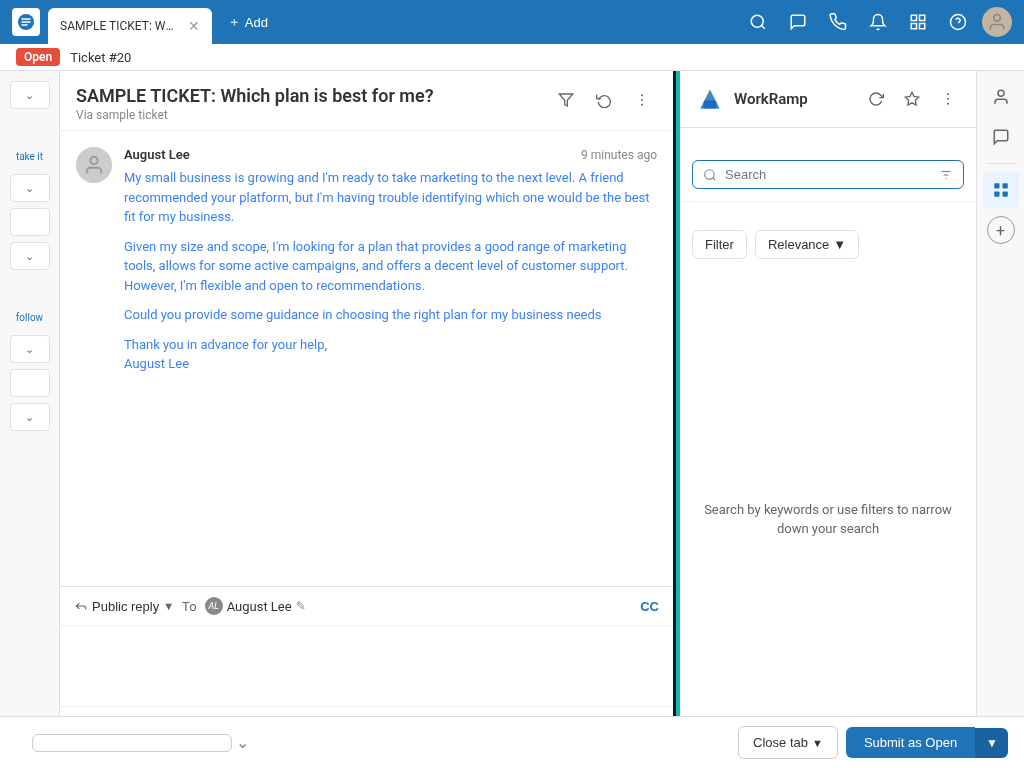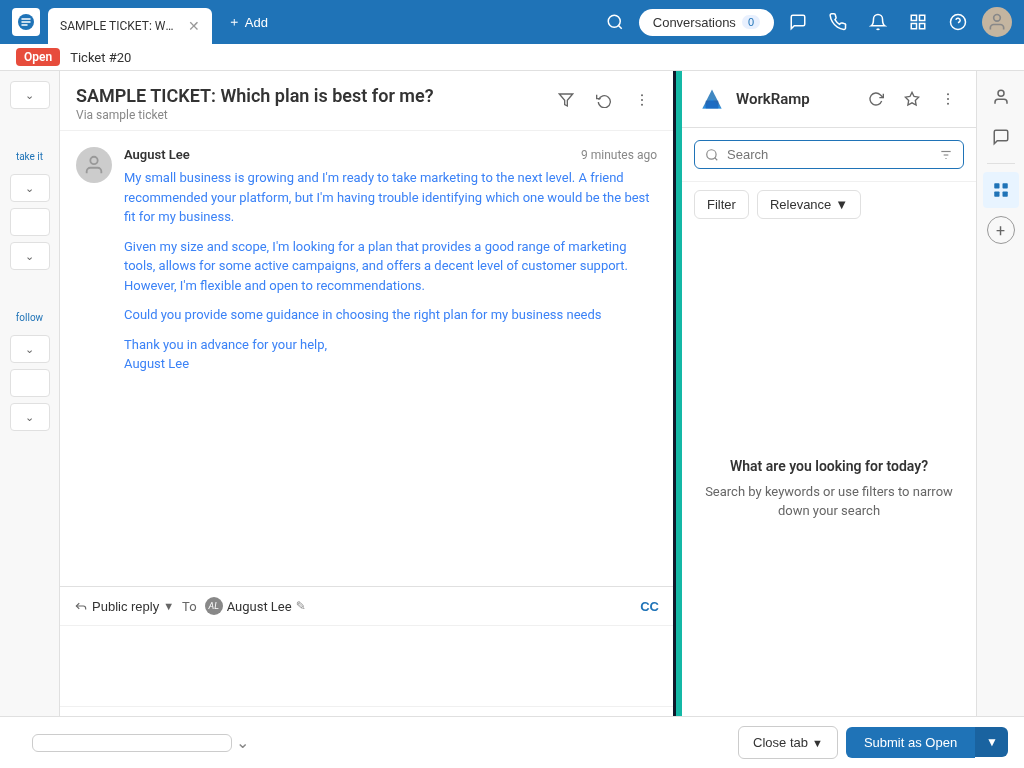--- a/index.html
+++ b/index.html
@@ -86,21 +86,21 @@
     .user-dot { width: 18px; height: 18px; background: #888; border-radius: 50%; font-size: 9px; color: #fff; display: flex; align-items: center; justify-content: center; font-style: italic; }
     .reply-to-name { font-size: 13px; color: #333; }
     .edit-icon { color: #888; font-size: 12px; cursor: pointer; }
     .cc-btn { margin-left: auto; font-size: 13px; color: #1f73b7; font-weight: 600; cursor: pointer; background: none; border: none; }
     .reply-editor { min-height: 80px; padding: 10px 14px; font-size: 13px; color: #333; }
     .reply-toolbar { display: flex; align-items: center; gap: 4px; padding: 8px 14px; border-top: 1px solid #f0f0f0; }
     .editor-tool { background: none; border: none; cursor: pointer; color: #666; width: 30px; height: 28px; display: flex; align-items: center; justify-content: center; border-radius: 4px; font-size: 15px; }
 
     
     .right-panel {
-      width: 300px; background: #fff; border-left: 6px solid #14b8a6; display: flex; flex-direction: column;
+      width: 300px; background: #fff; border-left: 4px solid #14b8a6; display: flex; flex-direction: column; gap: 20px;
     }
     .right-panel-header {
       display: flex; align-items: center; padding: 12px 14px; border-bottom: 1px solid #e0e0e0; gap: 8px;
     }
     .workreamp-logo {
       width: 32px; height: 32px; display: flex; align-items: center; justify-content: center;
     }
     .workreamp-title { font-size: 15px; font-weight: 600; color: #333; flex: 1; }
     .panel-action-btn { background: none; border: none; cursor: pointer; color: #666; font-size: 16px; width: 28px; height: 28px; display: flex; align-items: center; justify-content: center; border-radius: 4px; }
     .search-bar-container { padding: 12px; border-bottom: 1px solid #f0f0f0; }
@@ -127,21 +127,21 @@
     .rail-add { width: 28px; height: 28px; border: 1.5px solid #999; border-radius: 50%; display: flex; align-items: center; justify-content: center; cursor: pointer; color: #666; font-size: 16px; margin-top: 4px; }
 
     
     .bottom-bar {
       position: fixed; bottom: 0; left: 0; right: 0; height: 52px; background: #fff; border-top: 1px solid #e0e0e0; display: flex; align-items: center; justify-content: flex-end; gap: 8px; padding: 0 16px;
     }
     .close-tab-btn {
       display: flex; align-items: center; gap: 4px; border: 1px solid #ccc; border-radius: 6px; padding: 8px 14px; font-size: 13px; background: #fff; cursor: pointer; color: #333;
     }
     .close-tab-arrow { font-size: 11px; }
-    .submit-btn-group { display: flex; align-items: flex-start; }
+    .submit-btn-group { display: flex; align-items: flex-end; }
     .submit-btn {
       background: #1f73b7; color: #fff; border: none; border-radius: 6px 0 0 6px; padding: 8px 18px; font-size: 13px; font-weight: 500; cursor: pointer;
     }
     .submit-btn-arrow {
       background: #1a63a0; color: #fff; border: none; border-radius: 0 6px 6px 0; padding: 8px 10px; font-size: 12px; cursor: pointer; border-left: 1px solid #1a63a0;
     }
   </style>
 </head>
 <body>
 
@@ -166,24 +166,20 @@
   <div class="nav-spacer"></div>
 
   <div class="nav-icons">
     <button class="nav-icon-btn">
       <svg width="18" height="18" viewBox="0 0 24 24" fill="none" stroke="white" stroke-width="2">
           <circle cx="11" cy="11" r="8"></circle>
           <path d="m21 21-4.35-4.35"></path>
         </svg>
     </button>
 
-    <button class="conversations-btn">
-      <span>Conversations</span>
-      <span class="conv-badge">0</span>
-    </button>
 
     <button class="nav-icon-btn">
       <svg width="18" height="18" viewBox="0 0 24 24" fill="none" stroke="white" stroke-width="2">
           <path d="M21 15a2 2 0 0 1-2 2H7l-4 4V5a2 2 0 0 1 2-2h14a2 2 0 0 1 2 2z"></path>
         </svg>
     </button>
 
     <button class="nav-icon-btn">
       <svg width="18" height="18" viewBox="0 0 24 24" fill="none" stroke="white" stroke-width="2">
           <path d="M22 16.92v3a2 2 0 0 1-2.18 2 19.79 19.79 0 0 1-8.63-3.07A19.5 19.5 0 0 1 4.69 12 19.79 19.79 0 0 1 1.61 3.4 2 2 0 0 1 3.59 1h3a2 2 0 0 1 2 1.72c.127.96.361 1.903.7 2.81a2 2 0 0 1-.45 2.11L7.91 8.96a16 16 0 0 0 6.13 6.13l1.27-1.27a2 2 0 0 1 2.11-.45c.907.339 1.85.573 2.81.7A2 2 0 0 1 22 16.92z"></path>
@@ -410,21 +406,20 @@
 
     <div class="filter-row">
       <button class="filter-btn">Filter</button>
       <button class="relevance-btn">
         <span>Relevance</span>
         <span>▼</span>
       </button>
     </div>
 
     <div class="empty-state">
-      <div class="empty-title">What are you looking for today?</div>
       <div class="empty-desc">Search by keywords or use filters to narrow down your search</div>
     </div>
 
   </div>
 
   <div class="icon-rail">
     <div class="rail-icon">
       <svg width="18" height="18" viewBox="0 0 24 24" fill="none" stroke="#666" stroke-width="2">
           <path d="M20 21v-2a4 4 0 0 0-4-4H8a4 4 0 0 0-4 4v2"></path>
           <circle cx="12" cy="7" r="4"></circle>

